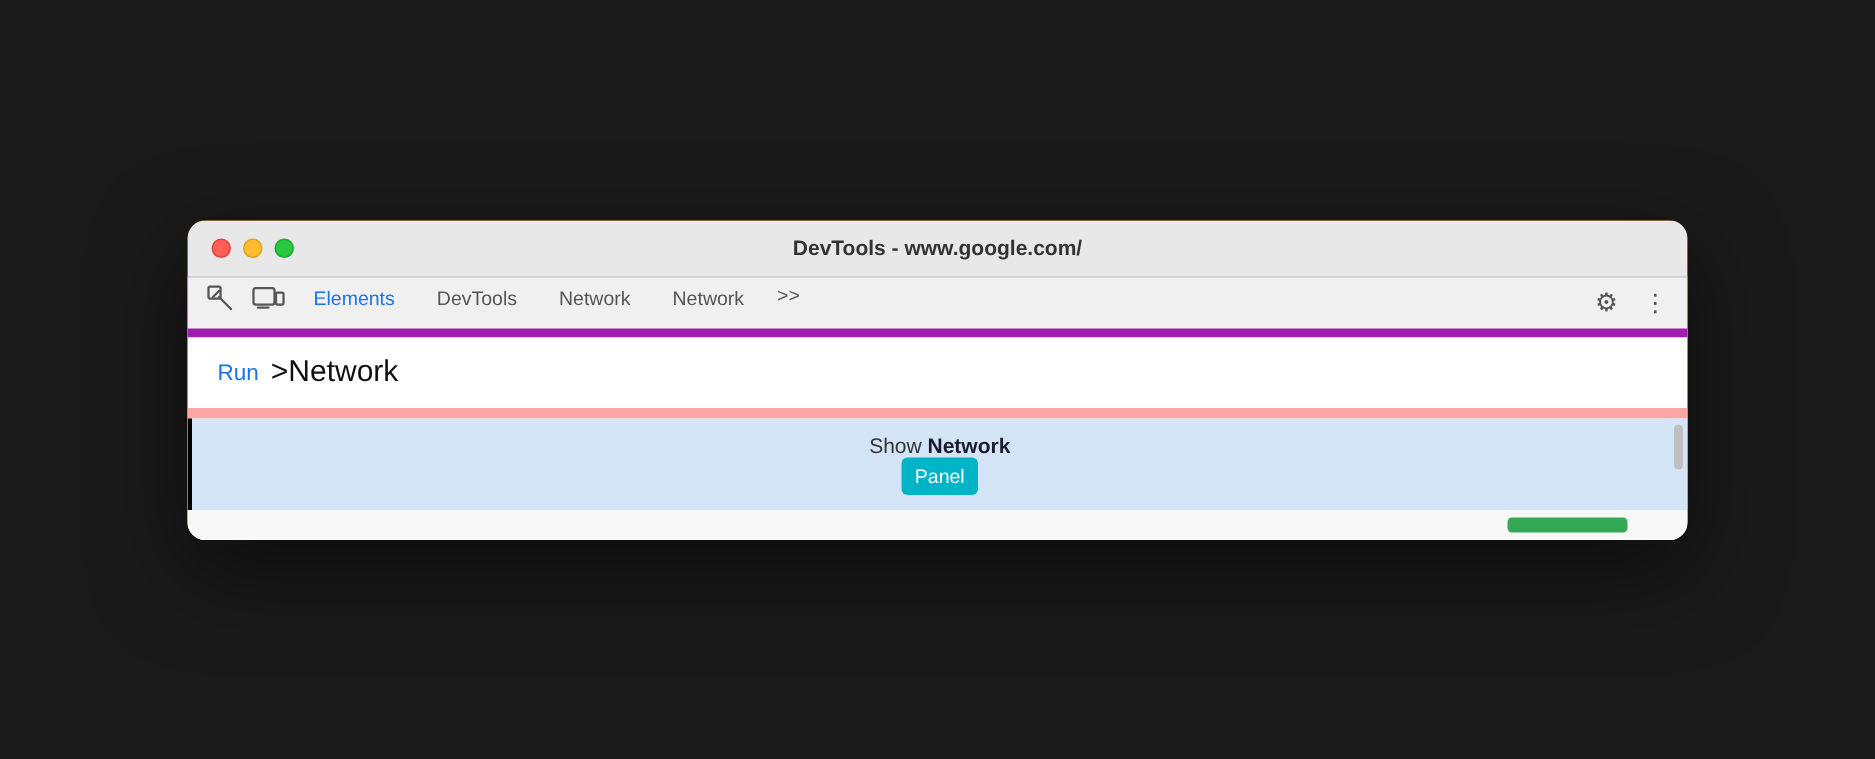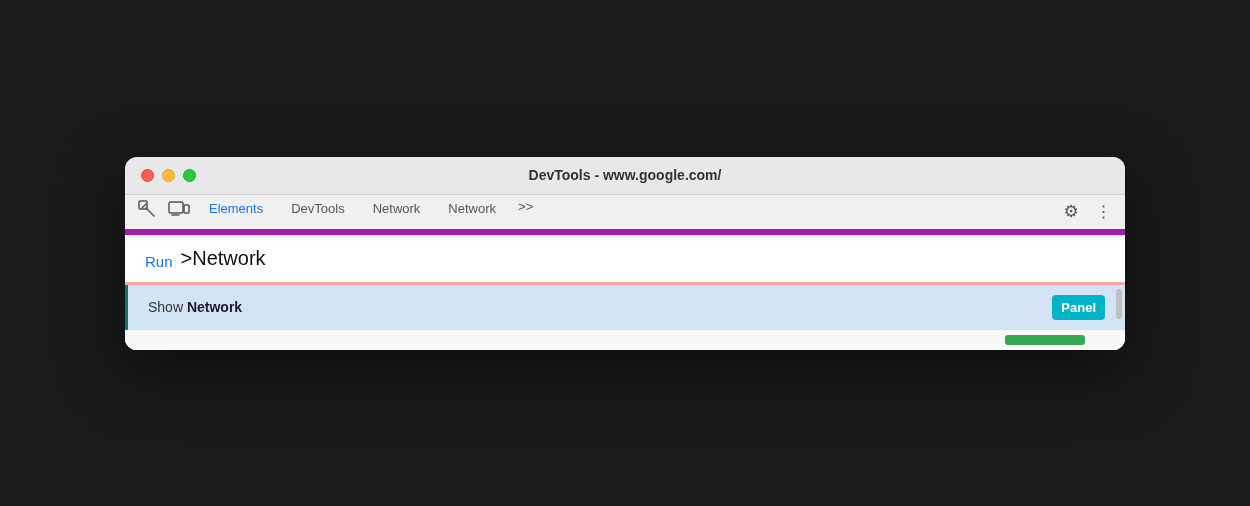--- a/index.html
+++ b/index.html
@@ -128,23 +128,23 @@
     }
 
     
     .command-area {
       background: #ffffff;
       padding: 0;
     }
 
     .command-input-row {
       display: flex;
-      align-items: flex-end;
+      align-items: center;
       padding: 12px 20px;
-      border-bottom: 3px solid #fca5a5;
+      border-bottom: 7px solid #fca5a5;
       gap: 8px;
     }
 
     .command-run-label {
       color: #1a73e8;
       font-size: 15px;
       font-weight: 400;
     }
 
     .command-input {
@@ -155,41 +155,42 @@
       outline: none;
       background: transparent;
       flex: 1;
     }
 
     .command-result-row {
       display: flex;
       align-items: center;
       padding: 10px 20px;
       background: #d4e4f7;
-      border-left: 3px solid #0f766e;
+      border-left: 3px solid #000000;
       cursor: pointer;
       position: relative;
+      flex-direction: column;
     }
 
     .command-result-text {
       font-size: 14px;
       color: #333;
       flex: 1;
     }
 
     .command-result-text strong {
       color: #1a1a2e;
       font-weight: 700;
     }
 
     .panel-badge {
       background: #00b4c8;
       color: white;
       font-size: 13px;
-      font-weight: 700;
+      font-weight: 400;
       padding: 5px 9px;
       border-radius: 4px;
       cursor: pointer;
     }
 
     .scrollbar-area {
       position: absolute;
       right: 0;
       top: 0;
       bottom: 0;

